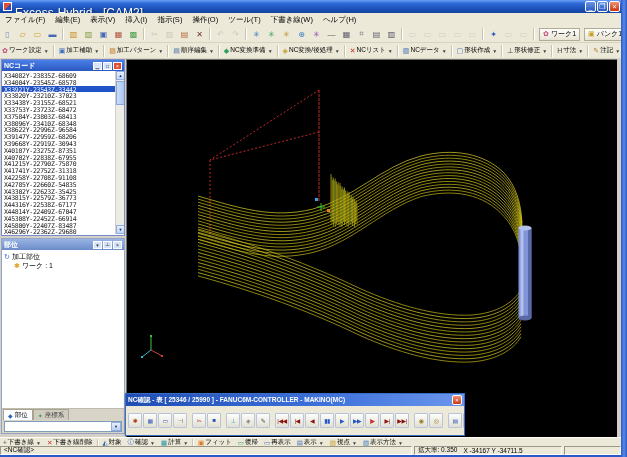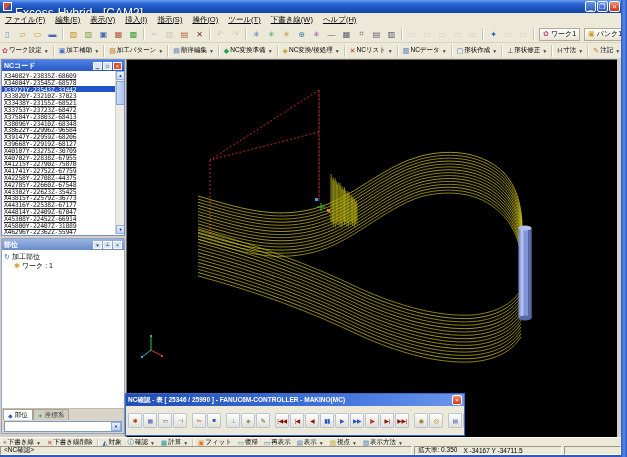--- a/index.html
+++ b/index.html
@@ -17,21 +17,21 @@
   .title-text{color:#fff;font-size:12px;font-weight:normal;margin-left:3px;
     text-shadow:1px 1px 1px #0a2a6a;white-space:nowrap;margin-top:12px;}
   .win-controls{position:absolute;right:7px;top:1px;display:flex;gap:1px;}
   .wc{width:11px;height:11px;font-size:7px;line-height:8px;color:#fff;border:1px solid #fff;
     border-radius:2px;background:linear-gradient(180deg,#6a96e8,#2a5ac0);padding:0;text-align:center;}
   .wc.close{background:linear-gradient(180deg,#f09070,#cc3510);}
 
   
   .menubar{position:absolute;left:0;top:13px;width:621px;height:13px;background:#ece9d8;
     display:flex;align-items:center;font-size:7.5px;color:#000;}
-  .menu-item{padding:0 5px;white-space:nowrap;text-decoration:underline;}
+  .menu-item{padding:0 5px;white-space:nowrap;}
 
   
   .toolbar{position:absolute;left:0;width:621px;background:#ece9d8;display:flex;
     align-items:center;border-bottom:1px solid #d8d4c0;overflow:hidden;}
   .tb1{top:26px;height:17px;}
   .tb2{top:43px;height:16px;}
   .tbtn{width:15px;height:14px;display:flex;align-items:center;justify-content:center;
     font-size:8px;flex:none;}
   .tbtn.disabled{opacity:.35;filter:grayscale(1);}
   .tb-sep{width:2px;height:12px;border-left:1px solid #c8c4b0;border-right:1px solid #fff;
@@ -52,21 +52,21 @@
     border:1px solid #7a8cc8;background:#fff;}
   .panel-title{height:11px;background:linear-gradient(180deg,#4a80e8,#2a58c0);color:#fff;
     font-size:7px;font-weight:bold;display:flex;align-items:center;padding:0 2px;}
   .panel-title.grey{background:linear-gradient(180deg,#9ab4e4,#6a8cc8);}
   .pt-buttons{margin-left:auto;display:flex;gap:1px;}
   .ptb{width:9px;height:8px;background:#d8e4f8;border:1px solid #fff;font-size:5px;
     line-height:6px;text-align:center;color:#234;padding:0;}
   .ptb.close{background:#e05030;color:#fff;}
   .nc-list-wrap{position:relative;height:163px;background:#fff;overflow:hidden;padding-top:1px;}
   .nc-line{height:6.8px;font:6.5px "DejaVu Sans Mono",monospace;letter-spacing:-0.3px;
-    color:#222;padding-left:2px;white-space:nowrap;text-decoration:underline;}
+    color:#222;padding-left:2px;white-space:nowrap;}
   .nc-line.selected{background:#2052c8;color:#fff;}
   .vscroll{position:absolute;right:0;top:0;width:9px;height:163px;background:#ecebe4;
     border-left:1px solid #d4d0c8;}
   .vs-arrow{position:absolute;left:0;width:9px;height:9px;background:linear-gradient(#e8f0fc,#c0d4f4);
     border:1px solid #90aee0;font-size:4px;line-height:7px;text-align:center;color:#225;padding:0;}
   .vs-up{top:0;} .vs-down{bottom:0;}
   .vs-thumb{position:absolute;left:0;top:10px;width:9px;height:24px;
     background:linear-gradient(90deg,#ccdcf8,#a8c4f0);border:1px solid #86a6dc;}
 
   .splitter{position:absolute;left:0;top:177px;width:126px;height:2px;background:#d4d0c8;}
@@ -299,34 +299,34 @@
               <div class="nc-line">X34082Y-23835Z-68609</div>
               <div class="nc-line">X34004Y-23545Z-68578</div>
               <div class="nc-line selected">X33921Y-23543Z-33442</div>
               <div class="nc-line">X33820Y-23210Z-37023</div>
               <div class="nc-line">X33438Y-23155Z-68521</div>
               <div class="nc-line">X33753Y-23723Z-68472</div>
               <div class="nc-line">X37584Y-23803Z-68413</div>
               <div class="nc-line">X38096Y-23410Z-68348</div>
               <div class="nc-line">X38622Y-22996Z-96584</div>
               <div class="nc-line">X39147Y-22959Z-68206</div>
-              <div class="nc-line">X39668Y-22919Z-68127</div>
-              <div class="nc-line">X40107Y-23275Z-30709</div>
+              <div class="nc-line">X39668Y-22919Z-30943</div>
+              <div class="nc-line">X40107Y-23275Z-87351</div>
               <div class="nc-line">X40702Y-22838Z-67955</div>
               <div class="nc-line">X41215Y-22790Z-75870</div>
-              <div class="nc-line">X41741Y-22752Z-67759</div>
-              <div class="nc-line">X42258Y-22708Z-44375</div>
-              <div class="nc-line">X42785Y-22660Z-67548</div>
+              <div class="nc-line">X41741Y-22752Z-31318</div>
+              <div class="nc-line">X42258Y-22708Z-91108</div>
+              <div class="nc-line">X42785Y-22660Z-54835</div>
               <div class="nc-line">X43302Y-22623Z-35425</div>
               <div class="nc-line">X43815Y-22579Z-36773</div>
               <div class="nc-line">X44316Y-22538Z-67177</div>
               <div class="nc-line">X44814Y-22409Z-67047</div>
               <div class="nc-line">X45308Y-22452Z-66914</div>
-              <div class="nc-line">X45800Y-22407Z-31889</div>
-              <div class="nc-line">X46296Y-22362Z-55947</div>
+              <div class="nc-line">X45800Y-22407Z-83487</div>
+              <div class="nc-line">X46296Y-22362Z-29680</div>
             </div>
           <div class="vscroll">
             <button class="vs-arrow vs-up">▲</button>
             <div class="vs-thumb"></div>
             <button class="vs-arrow vs-down">▼</button>
           </div>
         </div>
       </div>
 
       <div class="splitter"></div>

